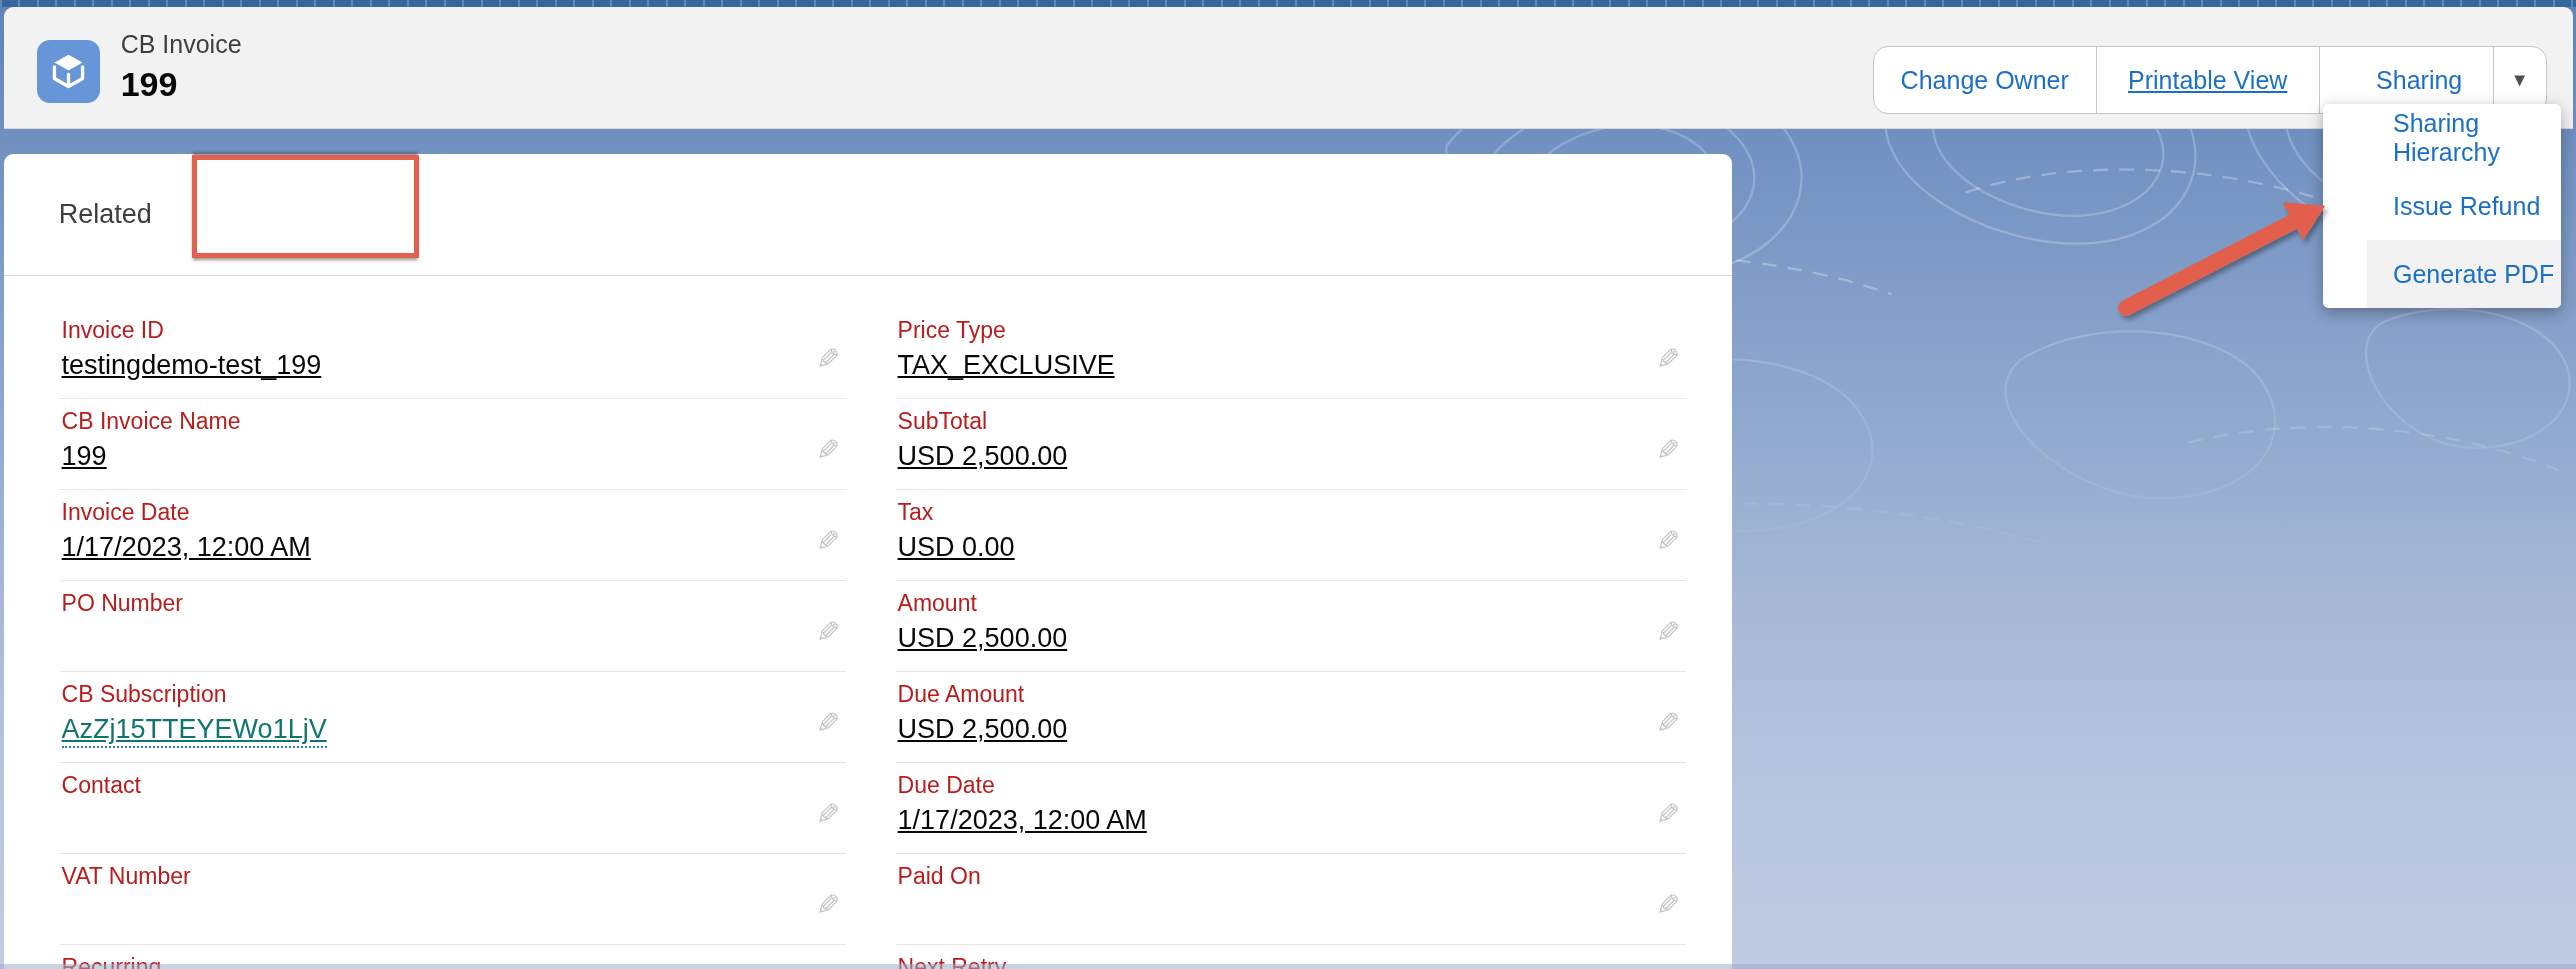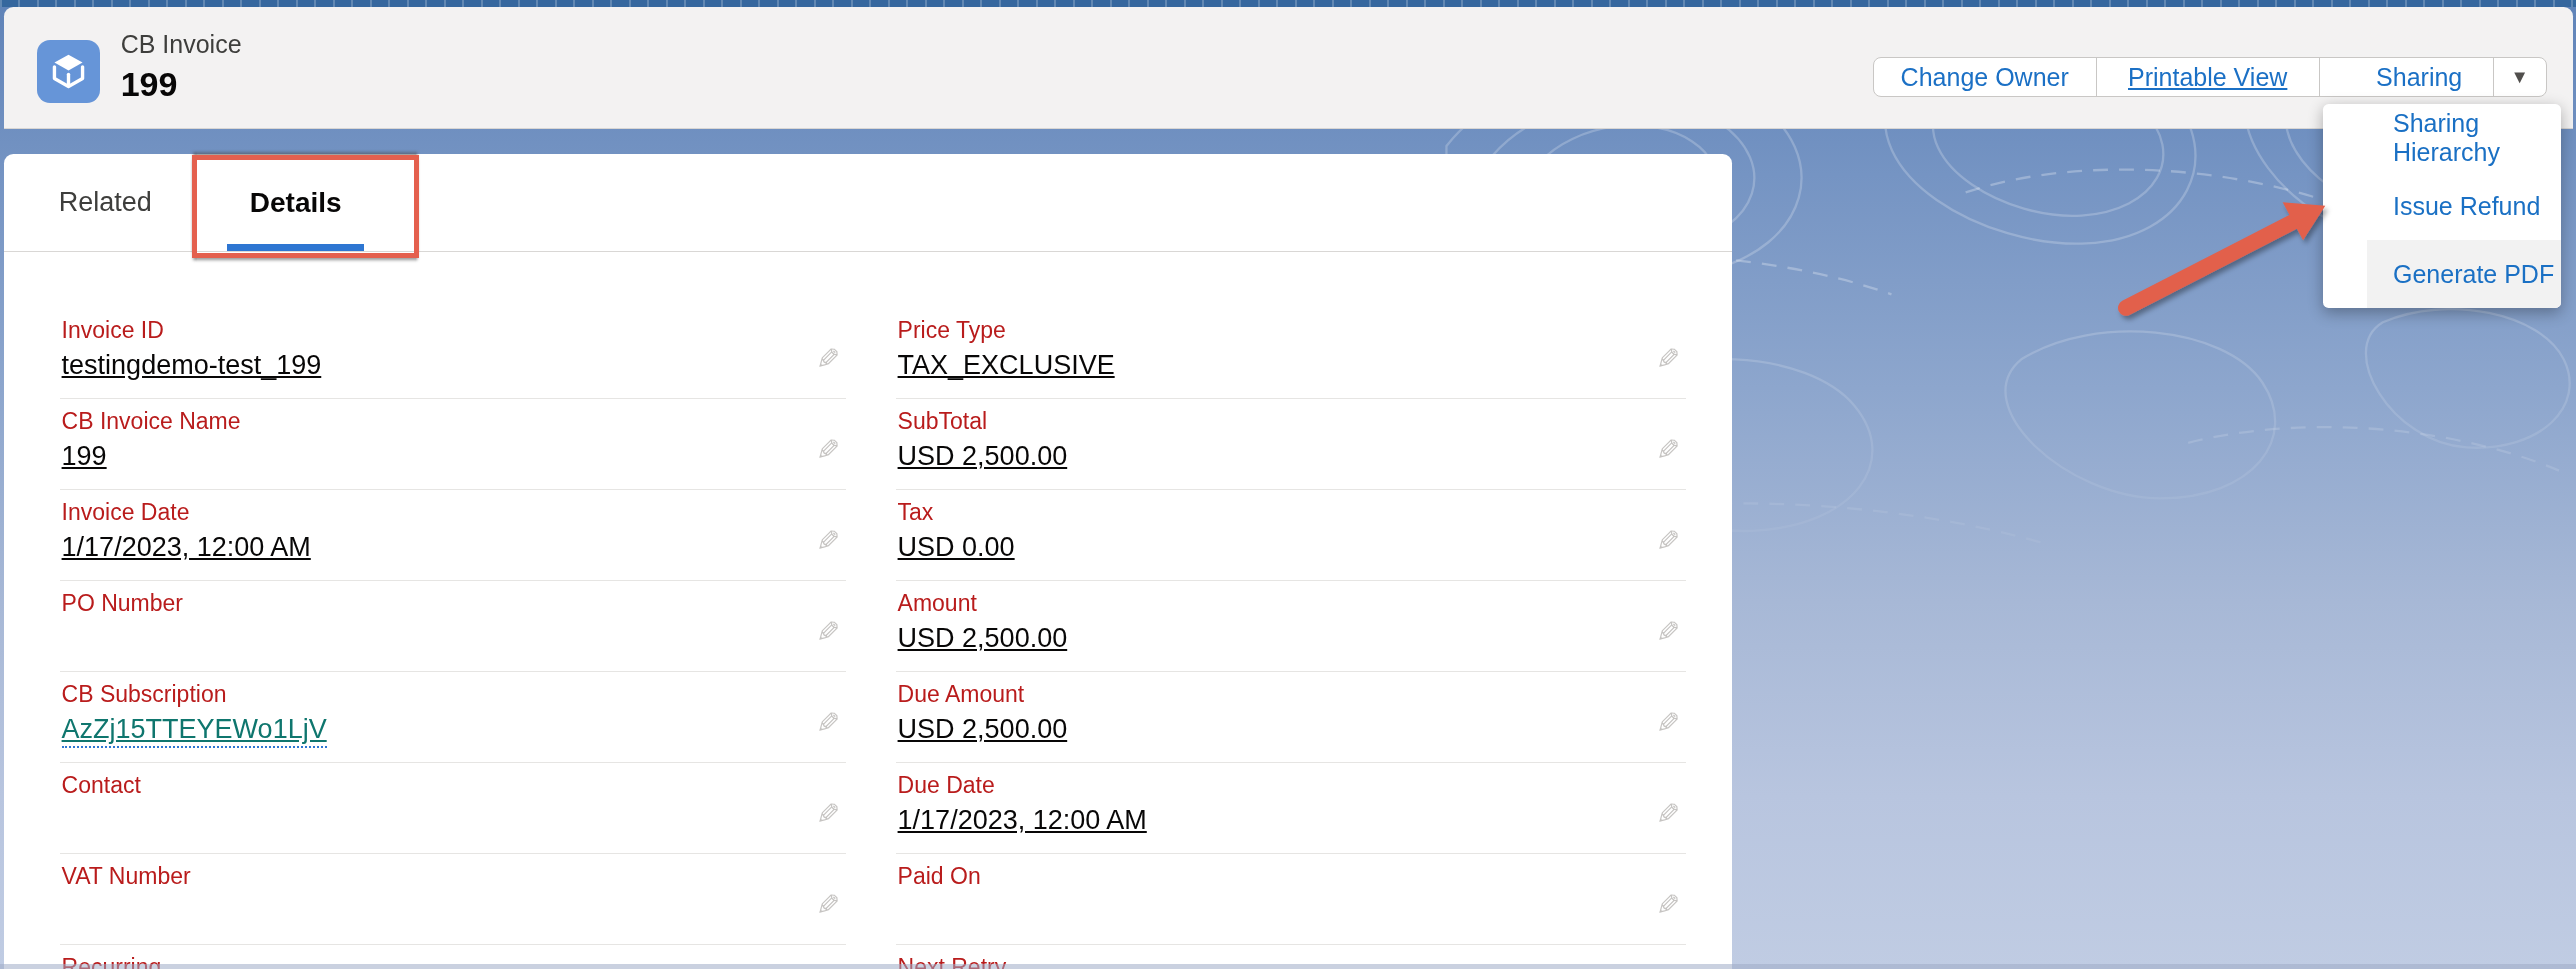--- a/index.html
+++ b/index.html
@@ -26,22 +26,22 @@
   }
   .record-icon{
     position:absolute;left:33px;top:33px;width:63px;height:63px;border-radius:13px;background:#6695d8;
     display:flex;align-items:center;justify-content:center;
   }
   .header-titles{position:absolute;left:117px;top:18.5px;}
   .record-type{font-size:25px;color:#3e3e3c;line-height:37px;}
   .record-name{font-size:34px;font-weight:bold;color:#080707;line-height:43px;}
   
   .action-group{
-    position:absolute;top:50px;right:26px;height:40px;display:flex;background:#fff;
-    border:1.9px solid #c9c7c5;border-radius:8px;overflow:hidden;box-sizing:border-box;z-index:3;
+    position:absolute;top:39px;right:26px;height:68px;display:flex;background:#fff;
+    border:1.9px solid #c9c7c5;border-radius:15px;overflow:hidden;box-sizing:border-box;z-index:3;
   }
   .action-btn{
     display:flex;align-items:center;justify-content:center;font-size:25px;color:#1b70c5;
     border-left:1.9px solid #c9c7c5;cursor:pointer;white-space:nowrap;
   }
   .action-btn:first-child{border-left:none;}
   .w-co{width:222px;} .w-pv{width:222px;text-decoration:underline;} .w-sh{width:147px;padding-left:26px;}
   .dd-trigger{width:52px;color:#514f4d;font-size:18.5px;}
   
   .menu{
@@ -51,21 +51,21 @@
   .menu-item{height:68px;display:flex;align-items:center;padding-left:26px;font-size:25px;color:#1a70c4;cursor:pointer;margin-left:44px;}
   .menu-item.highlighted{background:#f2f2f2;}
   
   .arrow-svg{position:absolute;left:2086px;top:176px;z-index:11;pointer-events:none;}
   
   .content-card{
     position:absolute;left:3.7px;top:154px;width:1728px;height:816px;background:#fff;
     border-radius:9.3px 9.3px 0 0;z-index:2;
   }
   .tabbar{
-    position:absolute;left:0;top:0;width:100%;height:98px;border-bottom:1.9px solid #d9d7d5;
+    position:absolute;left:0;top:0;width:100%;height:122px;border-bottom:1.9px solid #d9d7d5;
     box-sizing:border-box;display:flex;align-items:stretch;padding-left:22px;
   }
   .tab{position:relative;display:flex;align-items:center;padding:0 33px;font-size:27px;color:#3e3e3c;cursor:pointer;}
   .tab.active{font-weight:bold;color:#080707;margin-left:37px;padding:0 28px;font-size:28px;}
   .tab.active::after{content:"";position:absolute;left:5.6px;right:5.6px;bottom:0;height:7.4px;background:#2e76d2;}
   .annotation-box{
     position:absolute;left:188px;top:0.9px;width:227px;height:103px;box-sizing:border-box;
     border:5.6px solid #e4604e;z-index:4;
     box-shadow:0 3.7px 2.8px -0.9px rgba(70,70,70,.6),0 -3.7px 2.8px -0.9px rgba(70,70,70,.6);
   }
@@ -147,21 +147,20 @@
   <defs>
     <filter id="ashadow" x="-20%" y="-20%" width="140%" height="140%">
       <feDropShadow dx="3" dy="4" stdDeviation="3" flood-color="#000000" flood-opacity="0.35"></feDropShadow>
     </filter>
   </defs>
 </svg>
 
 <div class="content-card">
   <div class="tabbar">
     <div class="tab">Related</div>
-    <div class="tab active">Details</div>
   </div>
   <div class="annotation-box"></div>
 
   <div class="col col-left">
     <div class="field">
       <div class="flabel">Invoice ID</div>
       <div class="fvalue">testingdemo-test_199</div>
       <span class="pencil">✎</span>
     </div>
     <div class="field">

